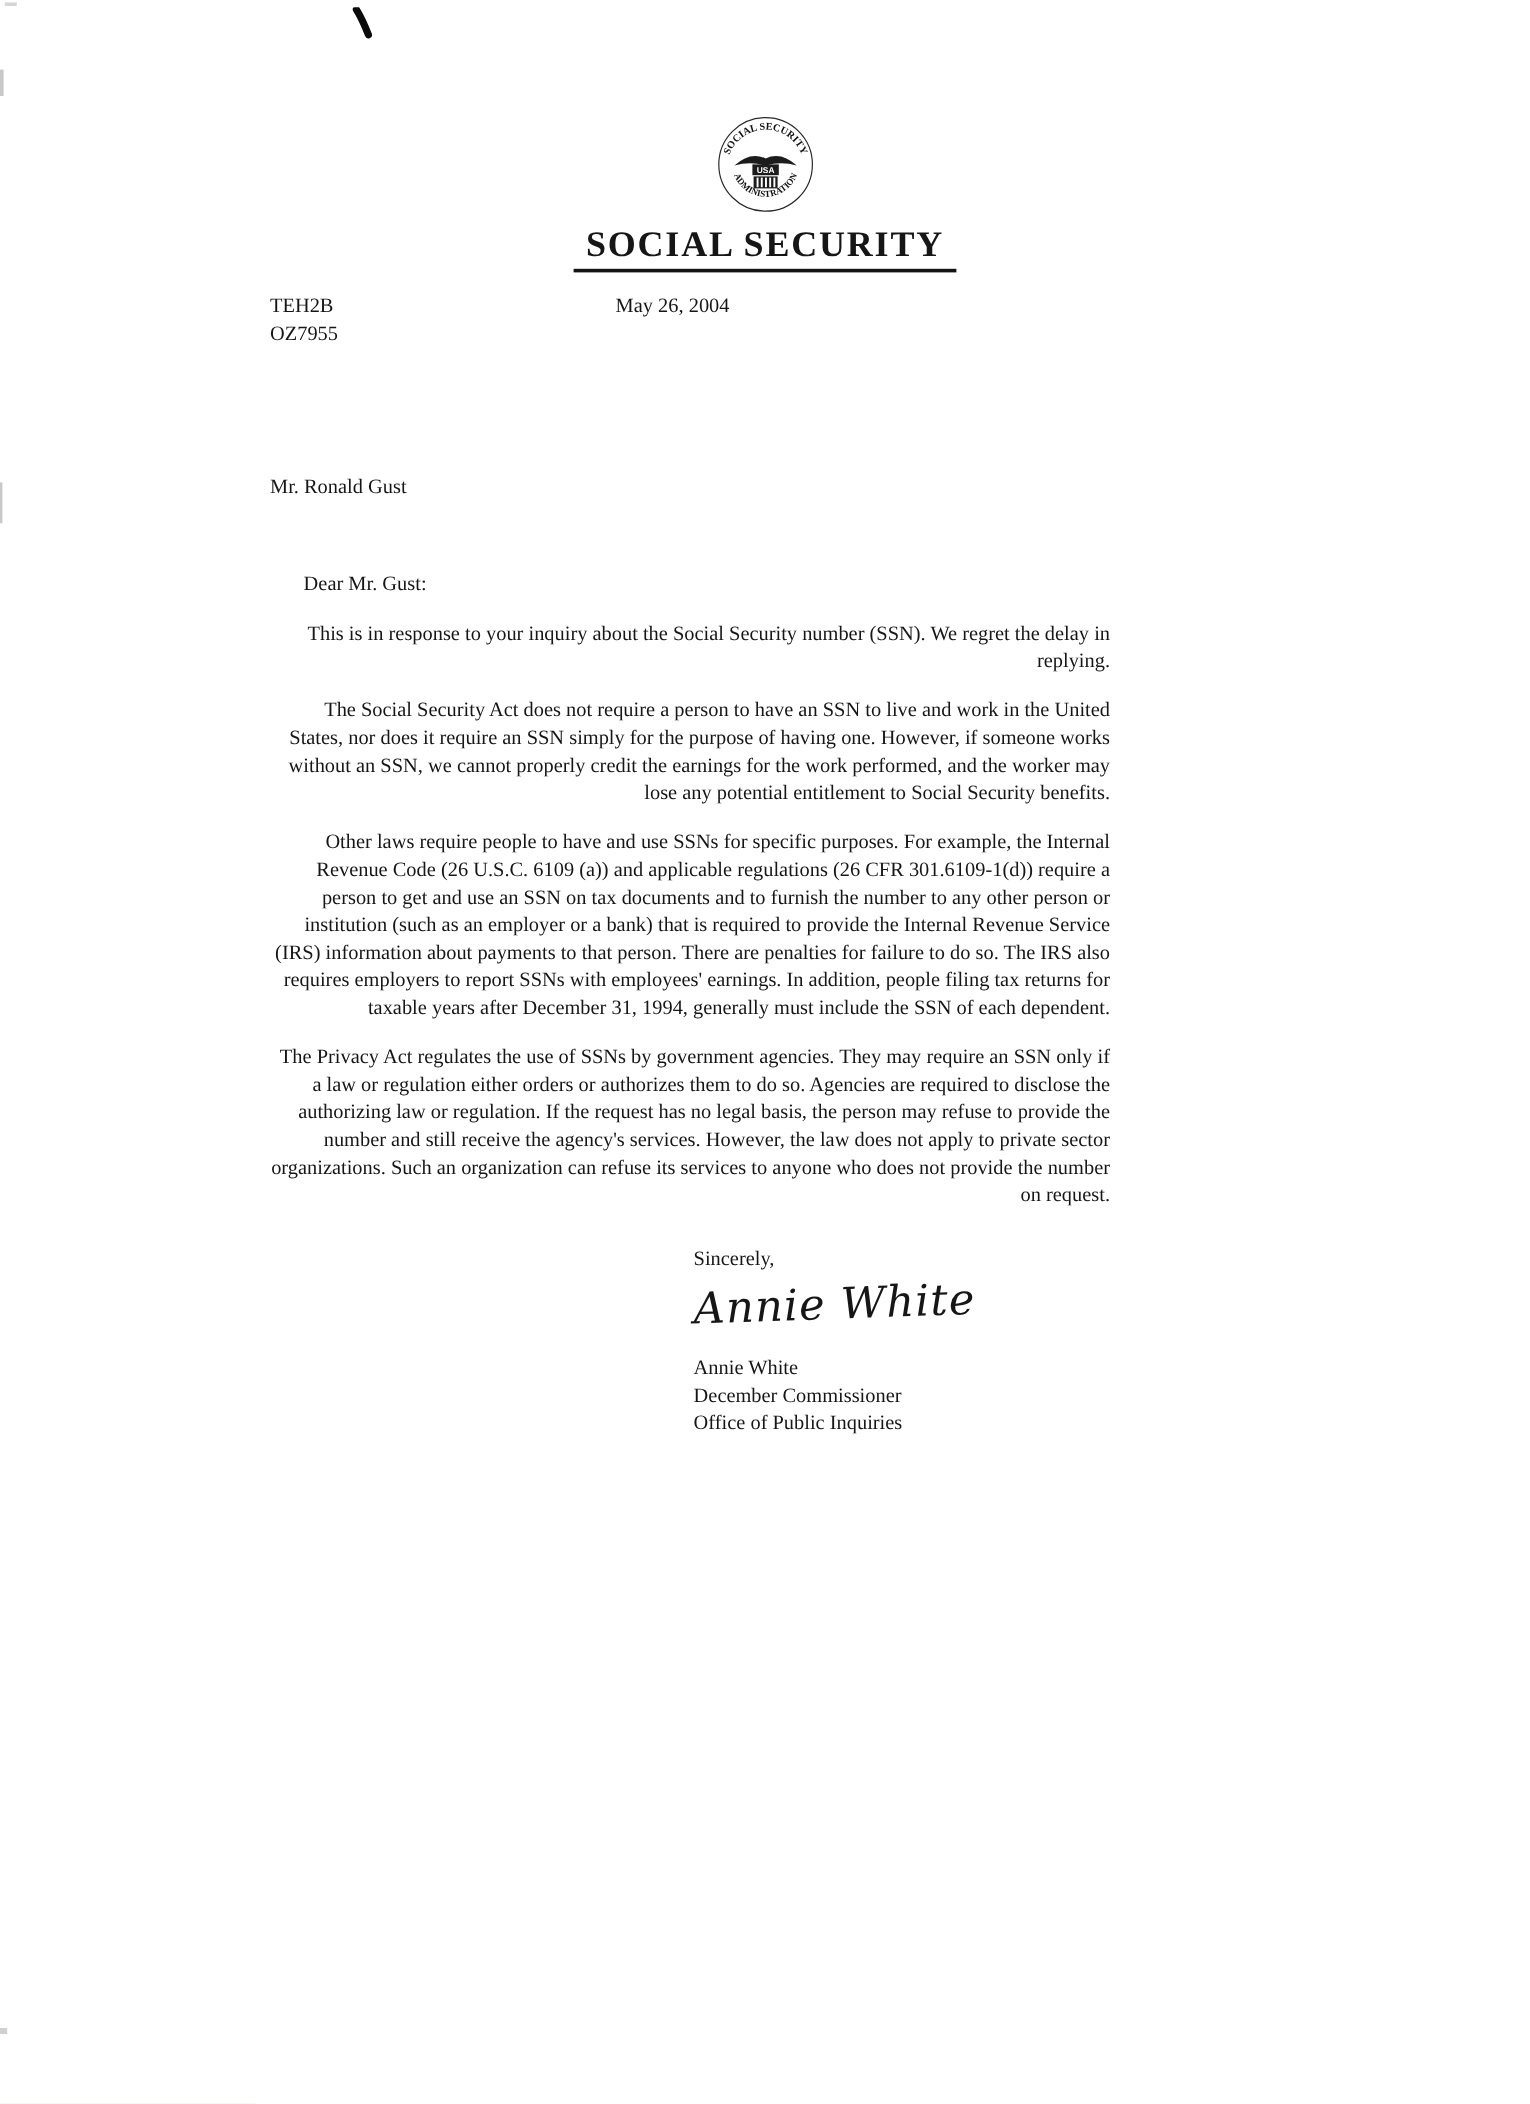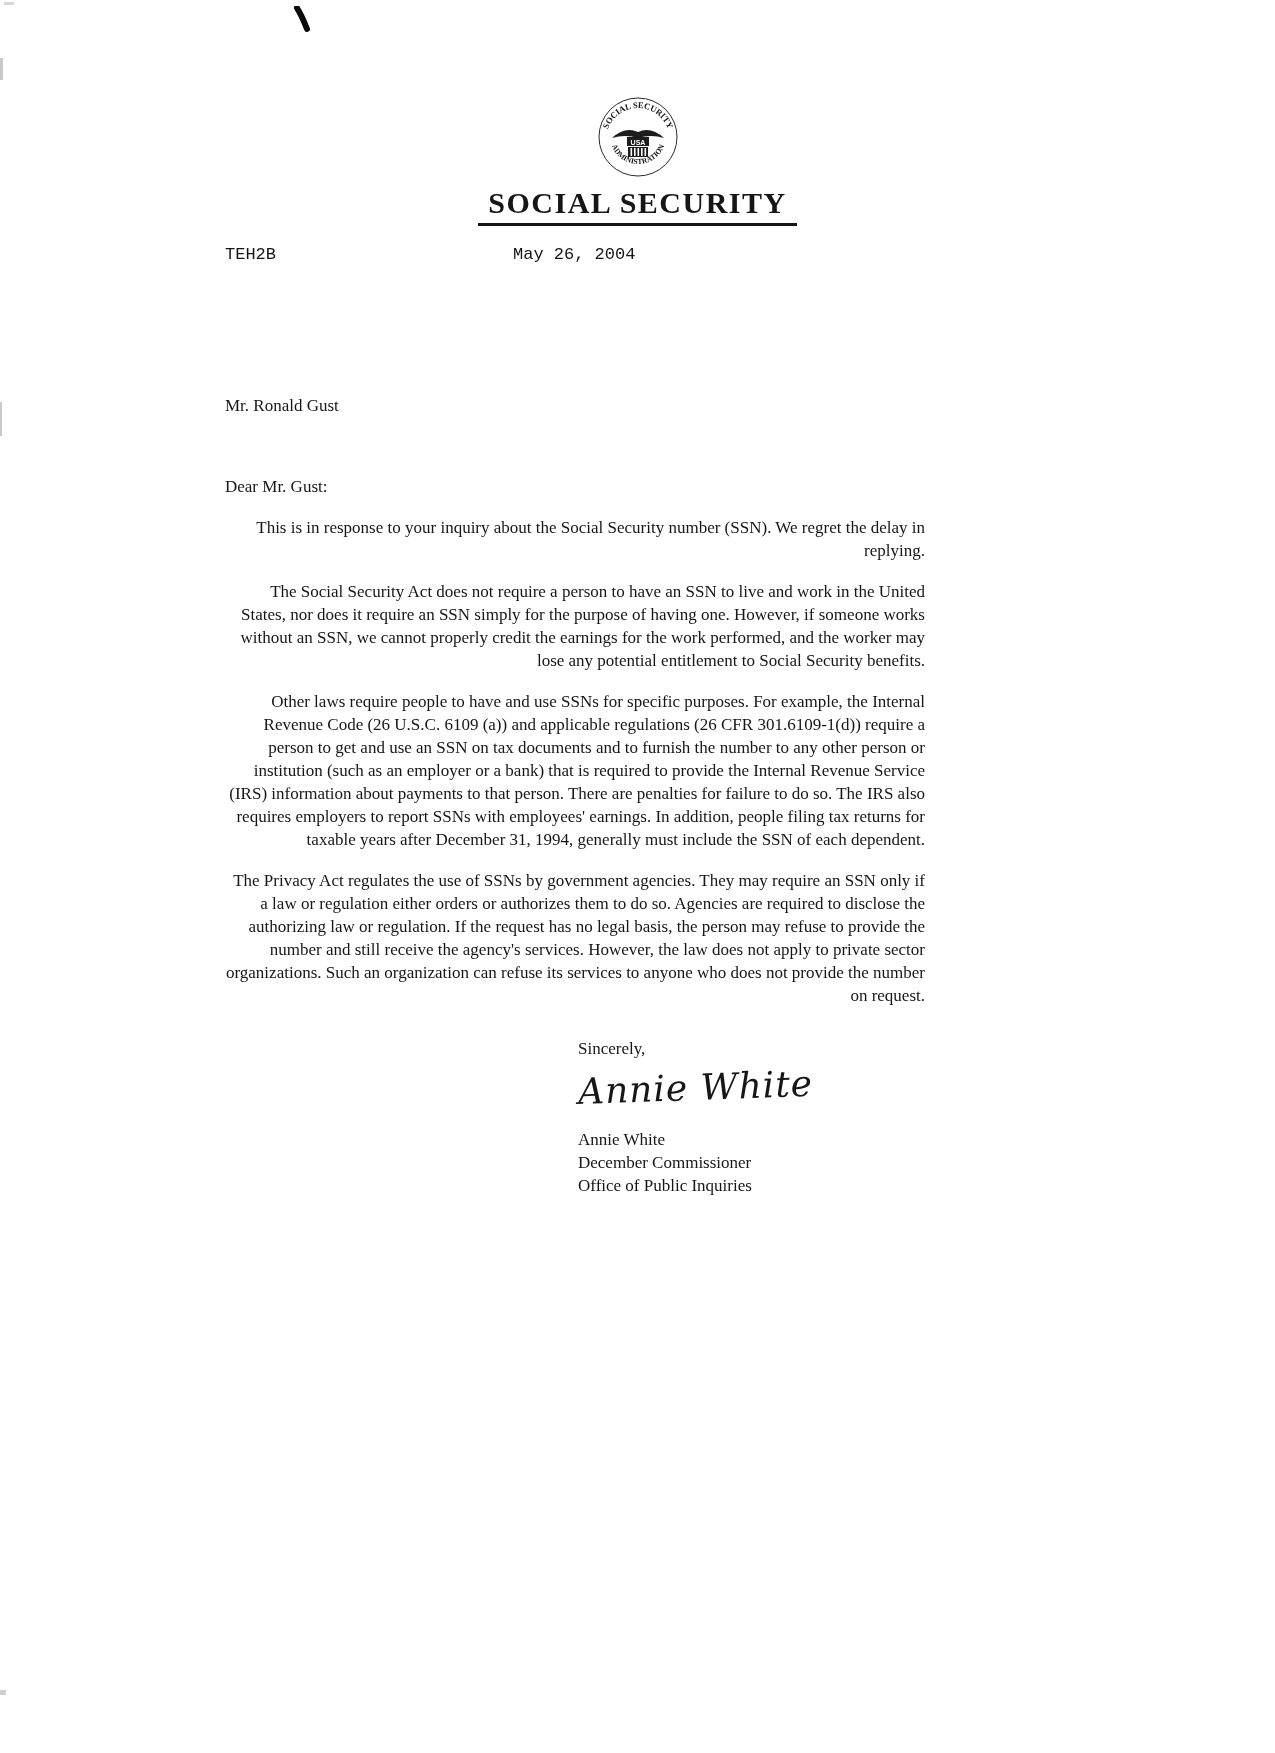--- a/index.html
+++ b/index.html
@@ -41,26 +41,26 @@
   }
 
   .content {
     position: absolute;
     left: 225px;
     top: 243px;
     width: 700px;
     font-size: 17px;
     line-height: 23px;
   }
-  .ref-row { position: relative; height: 46px; font-family: Liberation Mono, monospace; }
+  .ref-row { position: relative; height: 46px; }
   .refs div { height: 23px; }
   .date { position: absolute; left: 288px; top: 0; text-align: right; }
 
   .recipient  { margin-top: 105px; }
-  .salutation { margin-top: 58px; }
+  .salutation { margin-top: 58px; margin-left: 28px; }
 
   p.para { margin: 18px 0 0 0; text-align: right; }
 
   .closing-block { margin: 30px 0 0 353px; }
   .signature {
     font-family: "DejaVu Serif", serif;
     font-style: italic;
     font-size: 36px;
     line-height: 40px;
     margin: 12px 0 16px 0;
@@ -112,20 +112,21 @@
     </svg>
     <br>
     <div class="org-name">SOCIAL SECURITY</div>
   </div>
 
   <div class="content">
 
     <div class="ref-row">
       <div class="refs">
         <div>TEH2B</div>
+        <div>OZ7955</div>
       </div>
       <div class="date">May 26, 2004</div>
     </div>
 
     <div class="recipient">Mr. Ronald Gust</div>
 
     <div class="salutation">Dear Mr. Gust:</div>
 
     <p class="para">This is in response to your inquiry about the Social Security number (SSN).  We regret the delay in replying.</p>
     <p class="para">The Social Security Act does not require a person to have an SSN to live and work in the United States, nor does it require an SSN simply for the purpose of having one.  However, if someone works without an SSN, we cannot properly credit the earnings for the work performed, and the worker may lose any potential entitlement to Social Security benefits.</p>

